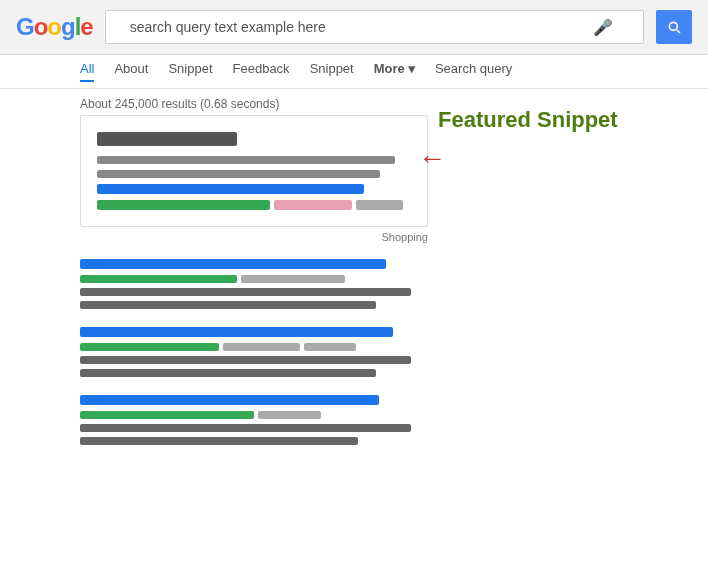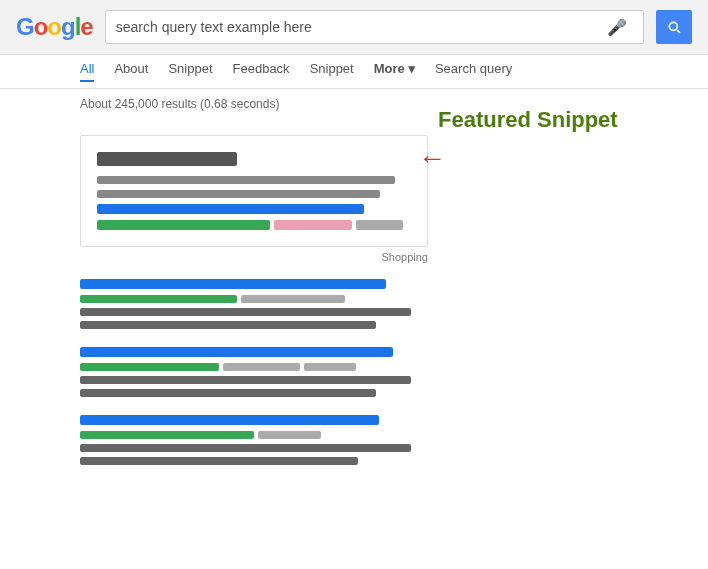--- a/index.html
+++ b/index.html
@@ -34,21 +34,21 @@
     .logo-l { color: #34A853; }
     .logo-e { color: #EA4335; }
 
     #search-bar {
       flex: 1;
       display: flex;
       align-items: center;
       background: #fff;
       border: 1px solid #ccc;
       border-radius: 2px;
-      padding: 5px 10px;
+      padding: 5px 24px;
       height: 34px;
     }
     #search-input {
       flex: 1;
       border: none;
       outline: none;
       font-size: 14px;
       color: #555;
     }
     #mic-icon {
@@ -100,21 +100,21 @@
     #main {
       display: flex;
       padding: 8px 80px 0 80px;
     }
     #results-area {
       flex: 1;
     }
     #results-count {
       font-size: 12px;
       color: #666;
-      margin-bottom: 24px;
+      margin-bottom: 4px;
     }
 
     
     #featured-snippet-box {
       border: 1px solid #ddd;
       border-radius: 2px;
       padding: 16px;
       margin-bottom: 4px;
       max-width: 400px;
     }

